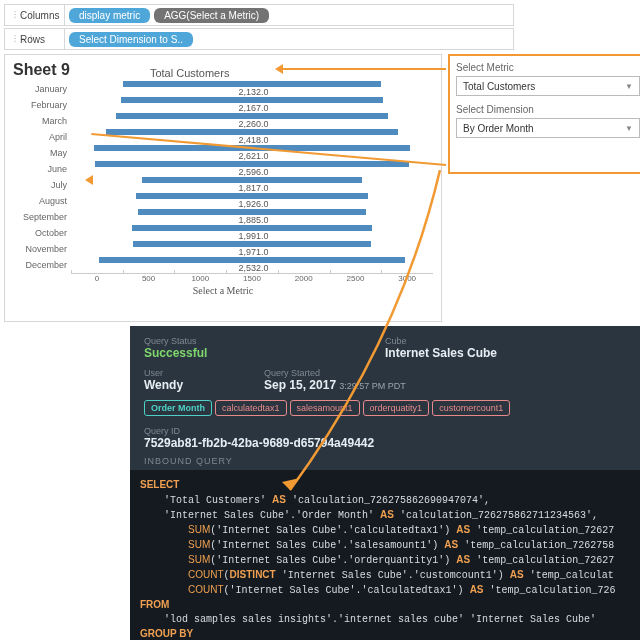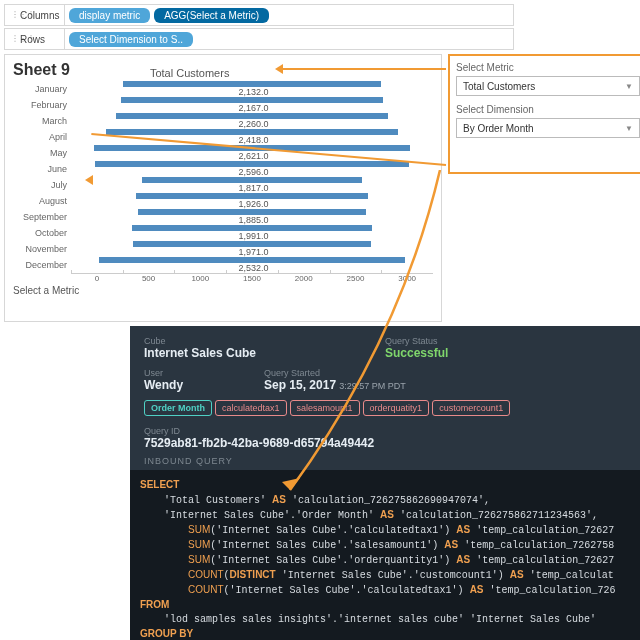--- a/index.html
+++ b/index.html
@@ -5,38 +5,38 @@
   * { box-sizing: border-box; margin: 0; padding: 0; font-family: -apple-system, "Segoe UI", Arial, sans-serif; }
   body { width: 640px; height: 640px; background: #fff; position: relative; overflow: hidden; }
 
   
   .shelves { position: absolute; left: 4px; top: 4px; width: 510px; }
   .shelf-row { display: flex; align-items: center; border: 1px solid #d7d7d7; height: 22px; margin-bottom: 2px; background: #fff; }
   .shelf-label { width: 60px; font-size: 10px; color: #444; padding-left: 6px; border-right: 1px solid #d7d7d7; height: 100%; display: flex; align-items: center; }
   .grip { display: inline-block; width: 6px; margin-right: 3px; color: #999; font-size: 8px; line-height: 8px; }
   .pill { border-radius: 6px; font-size: 10px; color: #fff; padding: 2px 10px; margin-left: 4px; display: inline-block; }
   .pill-blue { background: #4fa6d9; }
-  .pill-teal { background: #0369a1; }
+  .pill-teal { background: #737373; }
 
   
   .chart-panel { position: absolute; left: 4px; top: 54px; width: 438px; height: 268px; border: 1px solid #d7d7d7; background: #fff; padding: 6px 8px 2px 8px; }
   .sheet-header { display: flex; align-items: flex-end; }
   .sheet-title { font-size: 16px; font-weight: 600; color: #333; margin-right: 70px; }
   .chart-title { font-size: 11px; color: #555; margin-left: 10px; }
   .chart-body { display: flex; margin-top: 2px; }
   .month-col { width: 58px; }
   .month-label { height: 16px; font-size: 9px; color: #666; text-align: right; padding-right: 4px; line-height: 16px; }
   .bars-col { flex: 1; position: relative; }
   .bar-row { height: 16px; display: flex; align-items: center; position: relative; flex-direction: column; }
   .bar { height: 12px; background: #4f8bbf; }
   .bar-val { font-size: 9px; color: #555; margin-left: 3px; }
   .x-axis { display: flex; border-top: 1px solid #ccc; margin-left: 58px; }
   .x-tick { flex: 1; font-size: 8px; color: #666; text-align: center; position: relative; }
   .x-tick::before { content:""; position:absolute; left:0; top:-4px; height:4px; border-left:1px solid #ccc; }
-  .x-label { text-align: left; font-size: 10px; color: #555; margin-top: 2px; }
+  .x-label { text-align: center; font-size: 10px; color: #555; margin-top: 2px; font-family: Liberation Serif, serif; }
 
   
   .side-controls { position: absolute; left: 448px; top: 54px; width: 200px; height: 120px; border: 2px solid #f19a33; background: #fff; padding: 6px; }
   .ctrl-label { font-size: 10px; color: #666; }
   .ctrl-select { border: 1px solid #bbb; height: 20px; font-size: 10px; display: flex; align-items: center; justify-content: space-between; padding: 0 6px; margin: 3px 0 8px 0; color: #333; }
   .ctrl-select .caret { font-size: 8px; color: #888; }
 
   
   .arrow-line { position: absolute; background: #f19a33; z-index: 5; }
   .arrow-head-left { position:absolute; width:0; height:0; border-top:5px solid transparent; border-bottom:5px solid transparent; border-right:8px solid #f19a33; z-index:5;}
@@ -183,26 +183,26 @@
 
 <svg class="big-arrow" style="left:280px; top:170px; width:200px; height:340px;">
   <path d="M160,0 Q120,170 10,320" stroke="#f19a33" stroke-width="2.5" fill="none"></path>
   <polygon points="10,320 20,308 2,312" fill="#f19a33"></polygon>
 </svg>
 
 <div class="query-panel">
   <div class="qp-inner">
     <div class="qp-row">
       <div class="qp-col">
+        <div class="qp-lbl">Query Status</div>
+        <div class="qp-val qp-success">Successful</div>
+      </div>
+      <div class="qp-col">
         <div class="qp-lbl">Cube</div>
         <div class="qp-val">Internet Sales Cube</div>
-      </div>
-      <div class="qp-col">
-        <div class="qp-lbl">Query Status</div>
-        <div class="qp-val qp-success">Successful</div>
       </div>
     </div>
     <div class="qp-row">
       <div class="qp-col" style="flex:0 0 120px">
         <div class="qp-lbl">User</div>
         <div class="qp-val">Wendy</div>
       </div>
       <div class="qp-col">
         <div class="qp-lbl">Query Started</div>
         <div><span class="qp-val">Sep 15, 2017</span> <span style="font-size:9px;color:#9aa3ab">3:29:57 PM PDT</span></div>

